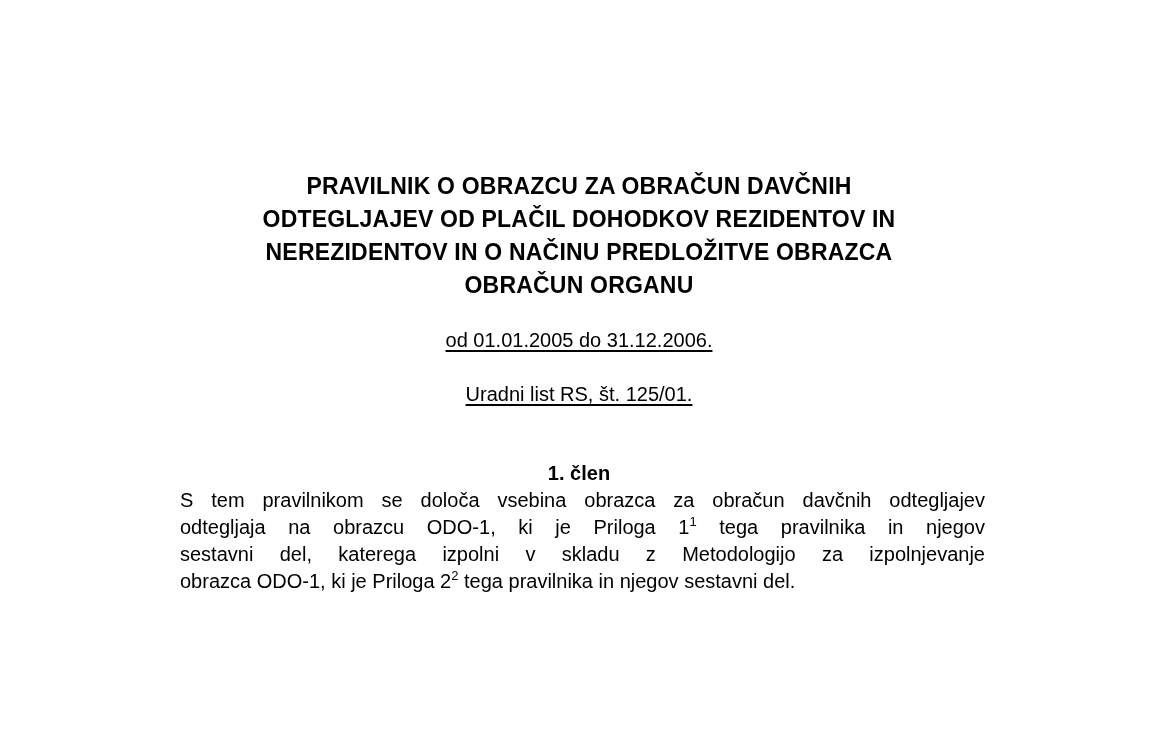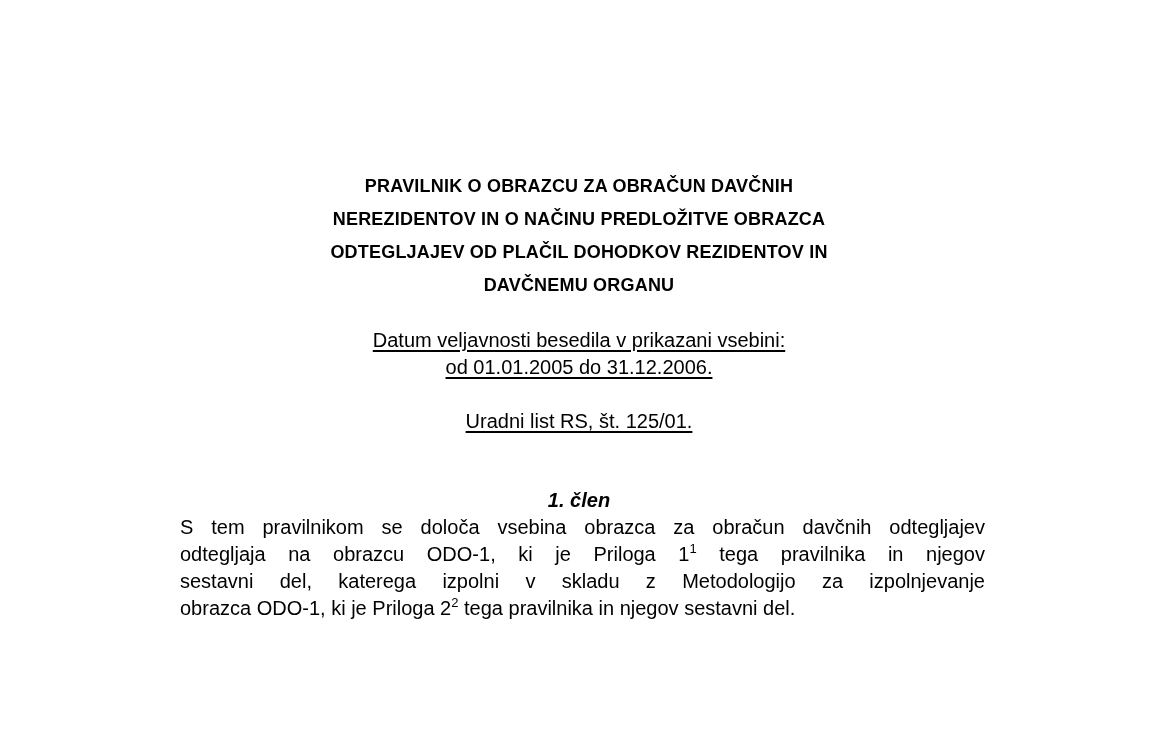--- a/index.html
+++ b/index.html
@@ -16,21 +16,21 @@
     font-family: "Liberation Sans", "DejaVu Sans", sans-serif;
     color: #000000;
   }
   .content {
     position: absolute;
     left: 173px;
     top: 170px;
     width: 812px;
   }
   .doc-title {
-    font-size: 18px;
+    font-size: 23px;
     font-weight: bold;
     line-height: 33px;
     text-align: center;
     letter-spacing: 0.2px;
   }
   .subtitle-block {
     margin-top: 25px;
     font-size: 20px;
     line-height: 27px;
     text-align: center;
@@ -41,21 +41,21 @@
     text-underline-offset: 3px;
   }
   .bold { font-weight: normal; }
   .spacer-line { height: 27px; }
   .section-heading {
     font-size: 20px;
     font-weight: bold;
     line-height: 27px;
     text-align: center;
   }
-  .section-heading.first { margin-top: 52px; font-style: italic; }
+  .section-heading.first { margin-top: 52px; }
   .section-heading.second { margin-top: 28px; }
   .body-line {
     font-size: 20px;
     line-height: 27px;
     text-align: left;
     white-space: nowrap;
     margin-left: 7px;
   }
   .body-line.just {
     white-space: normal;
@@ -71,27 +71,26 @@
   }
 </style>
 </head>
 <body>
 
 <div class="page">
   <div class="content">
 
     <div class="doc-title">
       <div>PRAVILNIK O OBRAZCU ZA OBRAČUN DAVČNIH</div>
+      <div>ODTEGLJAJEV OD PLAČIL DOHODKOV REZIDENTOV IN</div>
       <div>NEREZIDENTOV IN O NAČINU PREDLOŽITVE OBRAZCA</div>
-      <div>ODTEGLJAJEV OD PLAČIL DOHODKOV REZIDENTOV IN</div>
-      <div>DAVČNEMU ORGANU</div>
+      <div>OBRAČUN ORGANU</div>
     </div>
 
     <div class="subtitle-block">
-      <div><span class="u">Datum veljavnosti besedila v prikazani vsebini:</span></div>
       <div><span class="u bold">od 01.01.2005 do 31.12.2006.</span></div>
       <div class="spacer-line"></div>
       <div><span class="u">Uradni list RS, št. 125/01.</span></div>
     </div>
 
     <div class="section-heading first">1. člen</div>
 
     <div>
       <div class="body-line just">S tem pravilnikom se določa vsebina obrazca za obračun davčnih odtegljajev</div>
     </div>

